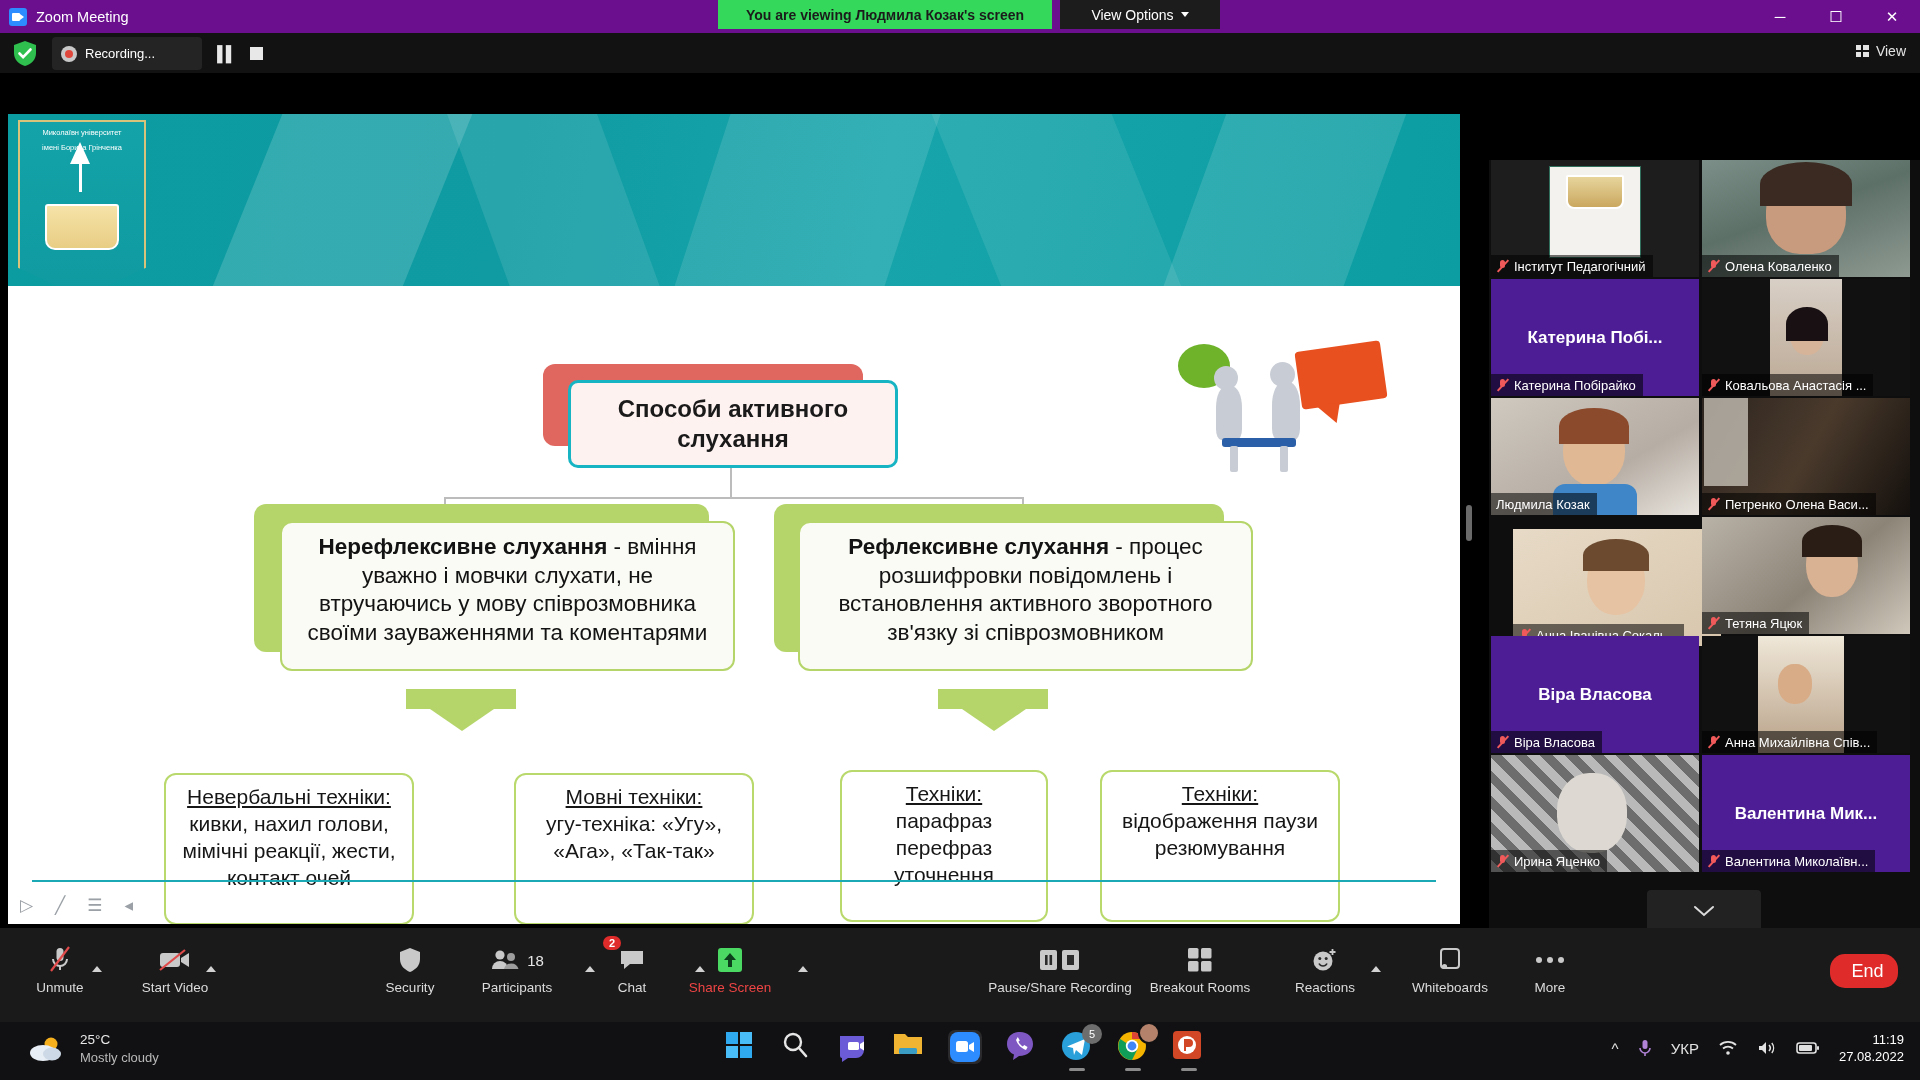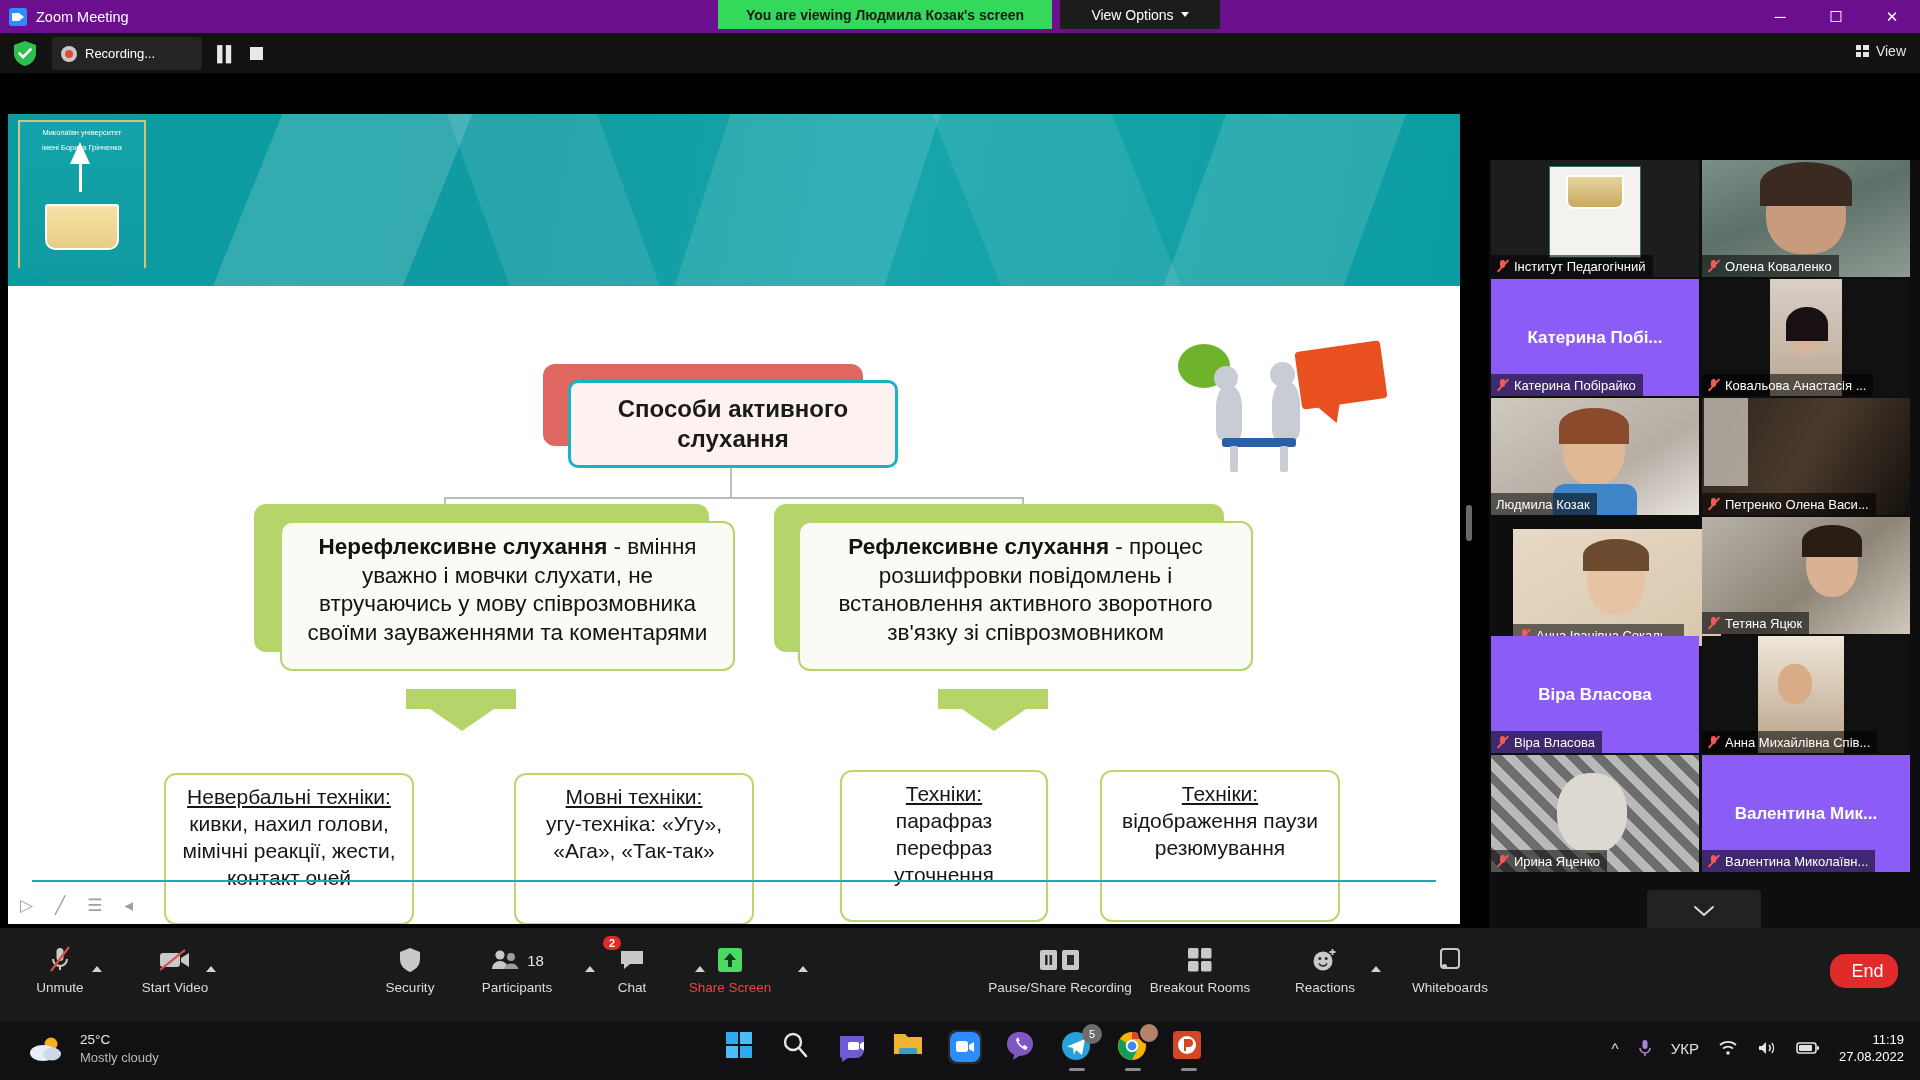--- a/index.html
+++ b/index.html
@@ -115,21 +115,21 @@
   #slide-footer { position:absolute; left:24px; bottom:42px; width:1404px; height:2px;
     background:#1aa9b5; }
   #annot-bar { position:absolute; left:12px; bottom:8px; display:flex; gap:22px; align-items:center; }
   .annot-ic { color:#9aa0a6; font-size:17px; }
 
   #sidehandle { position:absolute; left:1466px; top:505px; width:6px; height:36px;
     background:#6a6a6a; border-radius:3px; }
 
   
   #strip { position:absolute; left:1489px; top:160px; width:431px; height:790px; background:#0e0e0e; }
-  .tile { position:absolute; width:208px; height:117px; background:#8b5cf6; overflow:hidden; }
+  .tile { position:absolute; width:208px; height:117px; background:#4c1d95; overflow:hidden; }
   .tile.active { outline:3px solid #c4e363; outline-offset:-3px; }
   .tile .ph { position:absolute; inset:0; }
   .tile .bigname { position:absolute; inset:0; display:flex; align-items:center;
     justify-content:center; color:#fff; font-size:17px; font-weight:bold; }
   .namebar { position:absolute; left:0; bottom:0; height:22px; max-width:206px;
     background:rgba(0,0,0,.55); display:flex; align-items:center; gap:5px;
     padding:0 7px 0 5px; white-space:nowrap; overflow:hidden; }
   .namebar .nm { color:#fff; font-size:13px; }
   .mic-off { width:13px; height:14px; flex:none; position:relative; }
   .mic-off::before { content:""; position:absolute; left:4px; top:1px; width:5px;height:8px;
@@ -533,20 +533,30 @@
   <div class="tb-item" style="left:1360px;width:180px;">
     <div class="ic">
       <svg width="26" height="26" viewBox="0 0 26 26">
         <rect x="4" y="2" width="18" height="19" rx="3" stroke="#c9c9c9" stroke-width="2" fill="none"></rect>
         <circle cx="7.5" cy="19.5" r="2.6" fill="#c9c9c9"></circle>
       </svg>
     </div>
     <div class="lb">Whiteboards</div>
   </div>
 
+  <div class="tb-item" style="left:1470px;width:160px;">
+    <div class="ic">
+      <svg width="30" height="10" viewBox="0 0 30 10">
+        <circle cx="4" cy="5" r="3" fill="#c9c9c9"></circle>
+        <circle cx="15" cy="5" r="3" fill="#c9c9c9"></circle>
+        <circle cx="26" cy="5" r="3" fill="#c9c9c9"></circle>
+      </svg>
+    </div>
+    <div class="lb">More</div>
+  </div>
 
   <div id="end-btn">End</div>
 </div>
 
 <div id="taskbar">
 
   <div id="weather">
     <svg width="36" height="28" viewBox="0 0 36 28">
       <circle cx="23" cy="9" r="6.5" fill="#f6b01e"></circle>
       <ellipse cx="15" cy="18" rx="13" ry="8" fill="#e8eef5"></ellipse>

